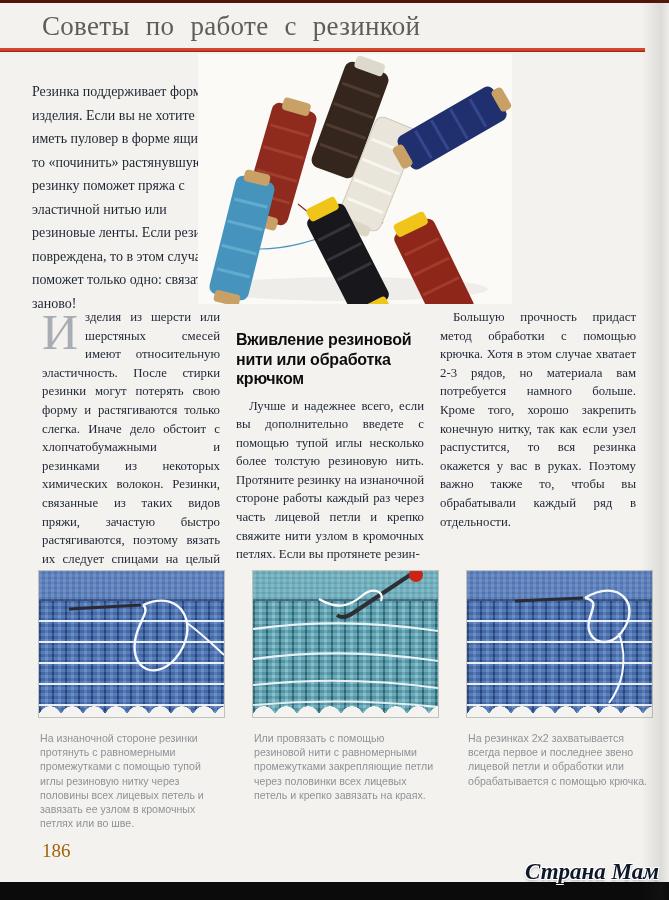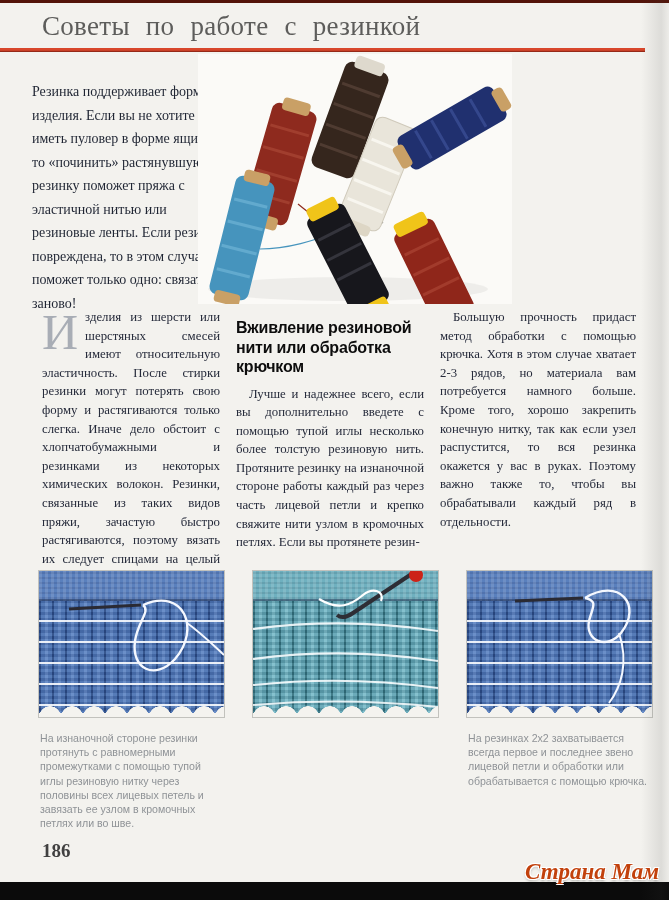--- a/index.html
+++ b/index.html
@@ -34,21 +34,21 @@
   .body{
     margin:0; text-align:justify; font-size:12.8px; line-height:18.6px;
     color:#252a3a;
   }
   .body.indent{text-indent:13px;}
   .dropcap{
     float:left; font-size:50px; line-height:42px; color:#a8adb5;
     margin:3px 7px 0 0; font-family:"Liberation Serif", serif;
   }
   .col-heading{
-    margin:10px 0 8px; font-family:"Liberation Sans", sans-serif;
+    margin:22px 0 8px; font-family:"Liberation Sans", sans-serif;
     font-size:16px; line-height:19.5px; font-weight:bold; color:#0d0d0d;
     letter-spacing:-.2px;
   }
   
   .photo-row{
     display:grid; grid-template-columns:187px 187px 187px; column-gap:27px;
     margin:10px 0 0 38px;
   }
   figure{margin:0;}
   .knit{
@@ -89,26 +89,26 @@
       linear-gradient(rgba(0,0,0,0) 12px, #f4f3ef 12px),
       radial-gradient(circle 11px at 11px 16px, #f4f3ef 10.5px, rgba(0,0,0,0) 11px);
     background-size:auto, 22px 16px; background-repeat:repeat-x;
   }
   .overlay{position:absolute; inset:0;}
   figcaption{
     margin:13px 4px 0 2px; font-family:"Liberation Sans", sans-serif;
     font-size:10.6px; line-height:14.2px; color:#8f9397;
   }
   .page-number{
-    position:absolute; left:42px; bottom:38px; font-size:19px; color:#404040;font-weight:bold;
+    position:absolute; left:42px; bottom:38px; font-size:19px; color:#a16207;
   }
   .watermark{
     position:absolute; right:10px; bottom:15px; z-index:5;
     font-family:"Liberation Serif", serif; font-style:italic; font-weight:bold;
-    font-size:23px; color:#c2410c;
+    font-size:23px; color:#0f172a;
     text-shadow:-1px -1px 0 #fff, 1px -1px 0 #fff, -1px 1px 0 #fff, 1px 1px 0 #fff, 0 2px 3px rgba(0,0,0,.35);
   }
   .bottom-bar{position:absolute; bottom:0; left:0; width:100%; height:18px; background:#0b0b0b;}
 </style>
 </head>
 <body>
 
 <div class="page">
   <div class="top-line"></div>
   <h1 class="title">Советы по работе с резинкой</h1>
@@ -213,20 +213,21 @@
           <path d="M0 58 Q92 46 185 60" fill="none" stroke="rgba(252,254,255,.88)" stroke-width="2.2"></path>
           <path d="M0 88 Q92 76 185 90" fill="none" stroke="rgba(252,254,255,.88)" stroke-width="2.2"></path>
           <path d="M0 114 Q92 104 185 117" fill="none" stroke="rgba(252,254,255,.88)" stroke-width="2"></path>
           <path d="M0 134 Q92 126 185 136" fill="none" stroke="rgba(252,254,255,.85)" stroke-width="2"></path>
           <path d="M160 2 L100 42 Q90 49 84 44" fill="none" stroke="#2e2e35" stroke-width="4"></path>
           <path d="M66 28 C86 40 98 34 110 24 C120 16 132 20 128 30" fill="none" stroke="#ffffff" stroke-width="2.2"></path>
           <circle cx="163" cy="4" r="7" fill="#cc2318"></circle>
         </svg>
         <div class="scallop"></div>
       </div>
+      <figcaption>Или провязать с помощью резиновой нити с равномерными промежутками закрепляющие петли через половинки всех лицевых петель и крепко завязать на краях.</figcaption>
     </figure>
 
     <figure>
       <div class="knit">
         <div class="band blue"></div>
         <div class="rib blue"></div>
         <svg class="overlay" width="185" height="146" viewBox="0 0 185 146">
           <line x1="48" y1="30" x2="116" y2="27" stroke="#2a2a33" stroke-width="3"></line>
           <path d="M118 27 C152 6 176 34 154 62 C140 79 118 70 122 50 C125 37 132 30 118 27" fill="none" stroke="#f5f8ff" stroke-width="2.4"></path>
           <path d="M152 62 C162 92 154 116 142 132" fill="none" stroke="#f5f8ff" stroke-width="2"></path>

